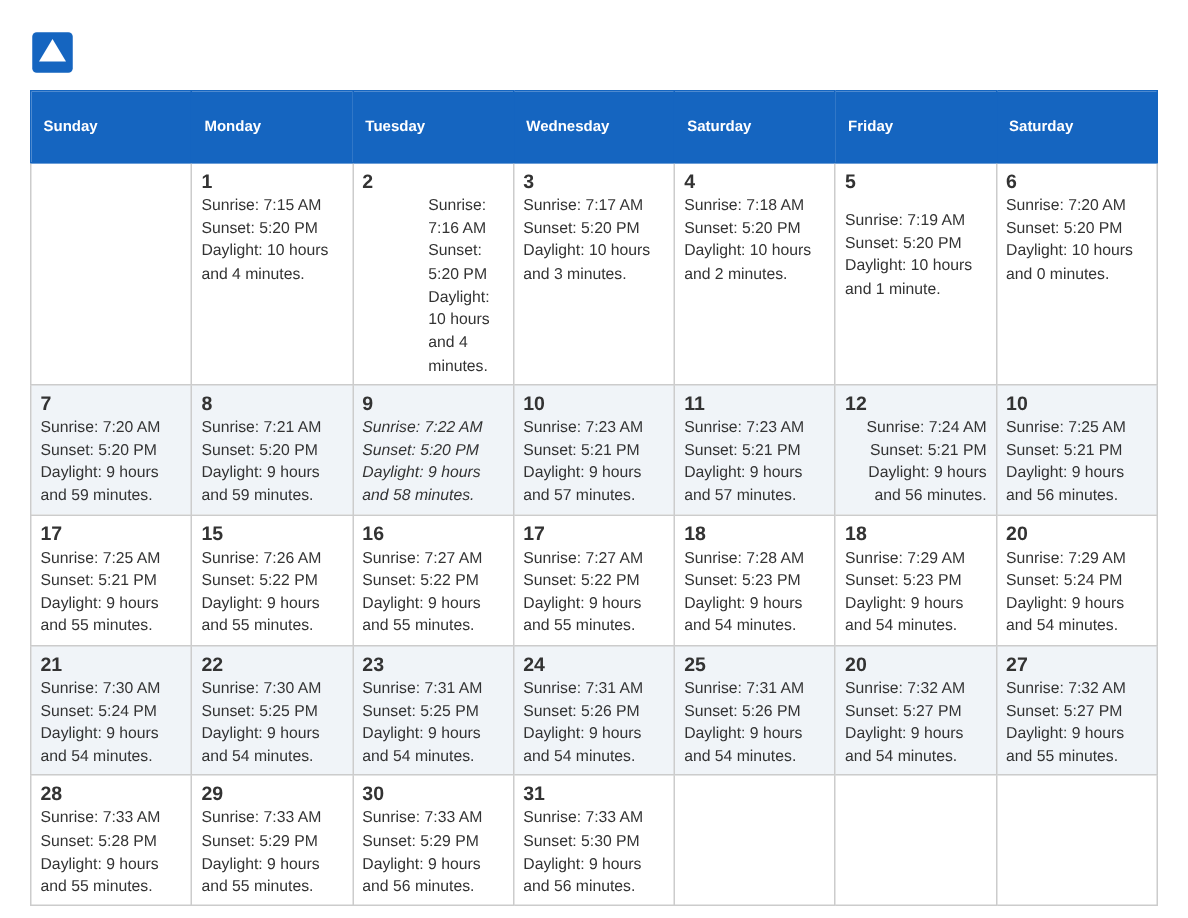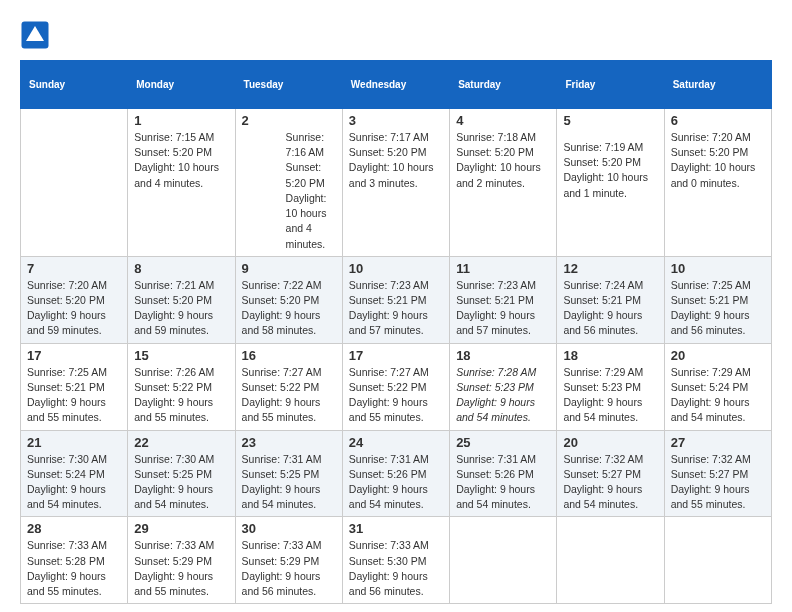--- a/index.html
+++ b/index.html
@@ -181,42 +181,42 @@
         </td>
         <td>
           <span class="day-number">8</span>
           <div class="day-info" style="white-space: pre-line;">Sunrise: 7:21 AM
 Sunset: 5:20 PM
 Daylight: 9 hours
 and 59 minutes.</div>
         </td>
         <td>
           <span class="day-number">9</span>
-          <div class="day-info" style="white-space: pre-line;">Sunrise: 7:22 AM
+          <div class="day-info" style="white-space: pre-line; font-style: italic;">Sunrise: 7:22 AM
 Sunset: 5:20 PM
 Daylight: 9 hours
 and 58 minutes.</div>
         </td>
         <td>
           <span class="day-number">10</span>
           <div class="day-info" style="white-space: pre-line;">Sunrise: 7:23 AM
 Sunset: 5:21 PM
 Daylight: 9 hours
 and 57 minutes.</div>
         </td>
         <td>
           <span class="day-number">11</span>
           <div class="day-info" style="white-space: pre-line;">Sunrise: 7:23 AM
 Sunset: 5:21 PM
 Daylight: 9 hours
 and 57 minutes.</div>
         </td>
         <td>
           <span class="day-number">12</span>
-          <div class="day-info" style="white-space: pre-line;">Sunrise: 7:24 AM
+          <div class="day-info" style="white-space: pre-line; text-align: right;">Sunrise: 7:24 AM
 Sunset: 5:21 PM
 Daylight: 9 hours
 and 56 minutes.</div>
         </td>
         <td>
           <span class="day-number">10</span>
           <div class="day-info" style="white-space: pre-line;">Sunrise: 7:25 AM
 Sunset: 5:21 PM
 Daylight: 9 hours
 and 56 minutes.</div>
@@ -246,21 +246,21 @@
         </td>
         <td>
           <span class="day-number">17</span>
           <div class="day-info" style="white-space: pre-line;">Sunrise: 7:27 AM
 Sunset: 5:22 PM
 Daylight: 9 hours
 and 55 minutes.</div>
         </td>
         <td>
           <span class="day-number">18</span>
-          <div class="day-info" style="white-space: pre-line; font-style: italic;">Sunrise: 7:28 AM
+          <div class="day-info" style="white-space: pre-line;">Sunrise: 7:28 AM
 Sunset: 5:23 PM
 Daylight: 9 hours
 and 54 minutes.</div>
         </td>
         <td>
           <span class="day-number">18</span>
           <div class="day-info" style="white-space: pre-line;">Sunrise: 7:29 AM
 Sunset: 5:23 PM
 Daylight: 9 hours
 and 54 minutes.</div>

